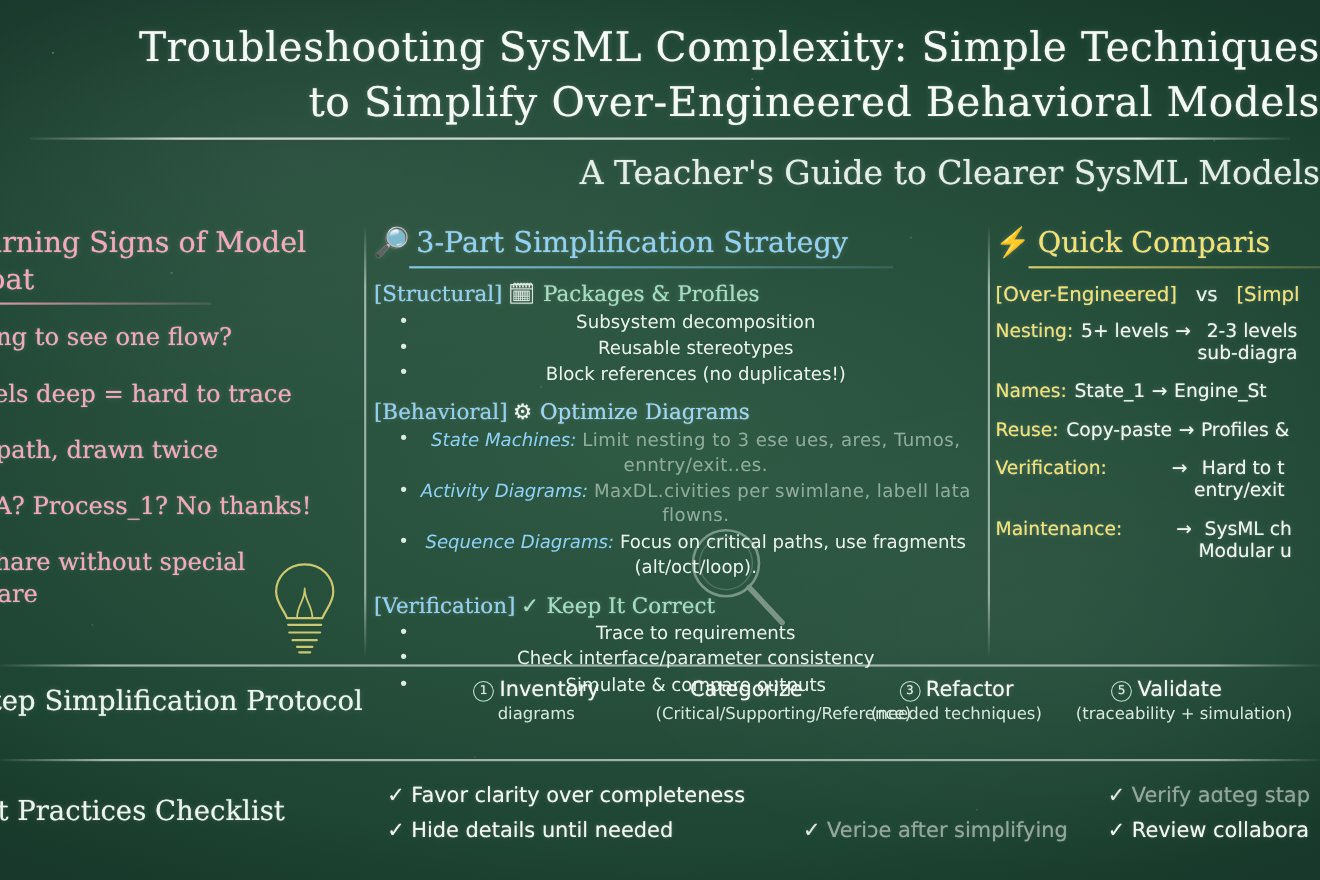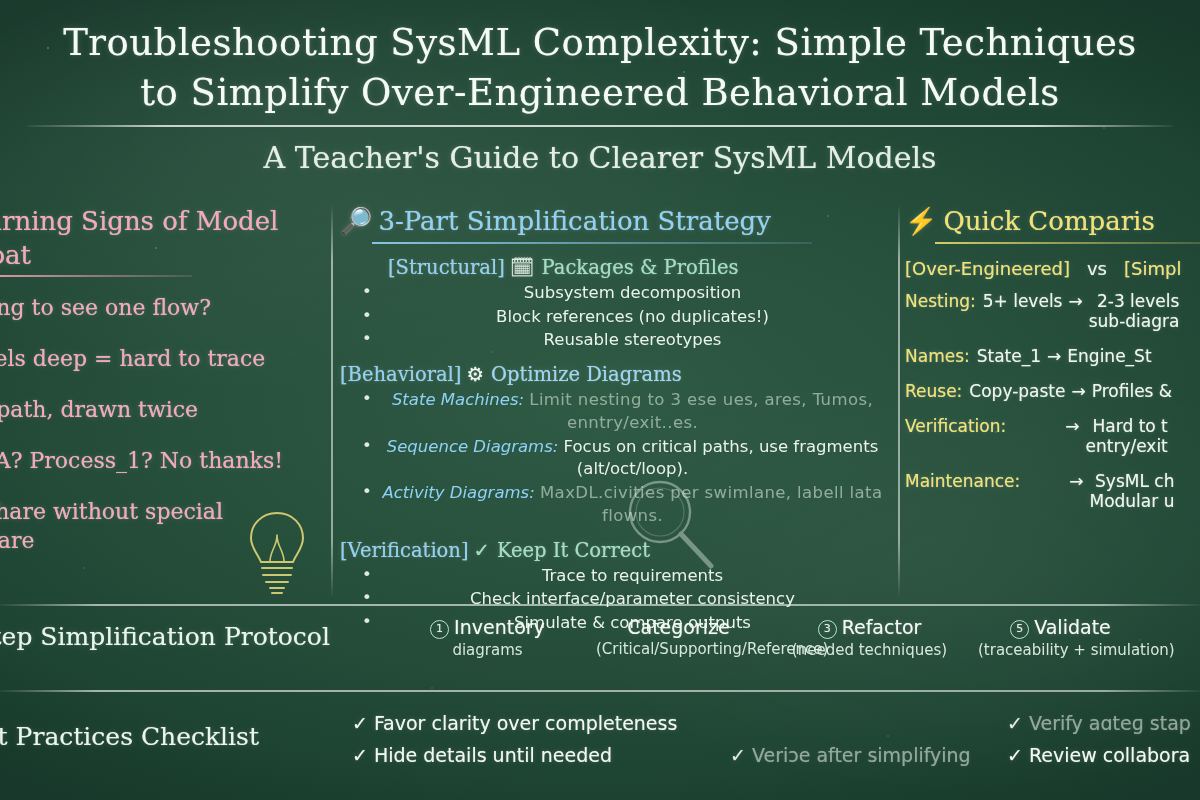--- a/index.html
+++ b/index.html
@@ -43,21 +43,21 @@
   .chalk {
     text-shadow: 0 0 1px rgba(255,255,255,0.5), 0 0 6px rgba(255,255,255,0.16);
   }
 
   
   .title-wrap {
     position: absolute;
     top: 18px;
     left: 0;
     width: 1200px;
-    text-align: center;
+    text-align: right;
   }
   .title-line {
     font-family: "DejaVu Serif", serif;
     font-size: 37px;
     letter-spacing: 0.5px;
     color: #f4faf5;
     line-height: 1.34;
     white-space: nowrap;
   }
   .title-rule {
@@ -144,21 +144,21 @@
     filter: blur(0.3px);
   }
   .sec {
     margin-bottom: 11px;
   }
   .sec-head {
     font-family: "DejaVu Serif", serif;
     font-size: 19.5px;
     white-space: nowrap;
   }
-  .tag-struct { color: #8fd2f5; margin-left: 48px; }
+  .tag-struct { color: #8fd2f5; }
   .tag-behav  { color: #8fd2f5; }
   .tag-verif  { color: #8fd2f5; }
   .sec-head .sec-name { color: #9fe0c0; margin-left: 4px; }
   .sec-head .sec-name.blue { color: #9ad7f7; }
   .sec-head .sec-ico { margin: 0 3px 0 5px; }
   .bullets {
     margin: 3px 0 0 22px;
     padding: 0;
     list-style: none;
     text-align: center;
@@ -364,41 +364,41 @@
       <span class="t-ico">🔎</span><span>3-Part Simplification Strategy</span>
     </div>
     <div class="underline-blue"></div>
 
     <div class="sec">
       <div class="sec-head chalk">
         <span class="tag-struct">[Structural]</span><span class="sec-ico">🗓</span><span class="sec-name">Packages &amp; Profiles</span>
       </div>
       <ul class="bullets">
         <li>Subsystem decomposition</li>
+        <li>Reusable stereotypes</li>
         <li>Block references (no duplicates!)</li>
-        <li>Reusable stereotypes</li>
       </ul>
     </div>
 
     <div class="sec">
       <div class="sec-head chalk">
         <span class="tag-behav">[Behavioral]</span><span class="sec-ico">⚙</span><span class="sec-name blue">Optimize Diagrams</span>
       </div>
       <ul class="bullets">
         <li>
           <span class="lab">State Machines:</span>
           <span class="smudge">Limit nesting to 3 ese ues, ares, Tumos, enntry/exit..es.</span>
         </li>
         <li>
+          <span class="lab">Activity Diagrams:</span>
+          <span class="smudge">MaxDL.civities per swimlane, labell lata flowns.</span>
+        </li>
+        <li>
           <span class="lab">Sequence Diagrams:</span>
           <span>Focus on critical paths, use fragments (alt/oct/loop).</span>
-        </li>
-        <li>
-          <span class="lab">Activity Diagrams:</span>
-          <span class="smudge">MaxDL.civities per swimlane, labell lata flowns.</span>
         </li>
       </ul>
     </div>
 
     <div class="sec">
       <div class="sec-head chalk">
         <span class="tag-verif">[Verification]</span><span class="sec-ico" style="color:#9fe0c0">✓</span><span class="sec-name">Keep It Correct</span>
       </div>
       <ul class="bullets">
         <li>Trace to requirements</li>

